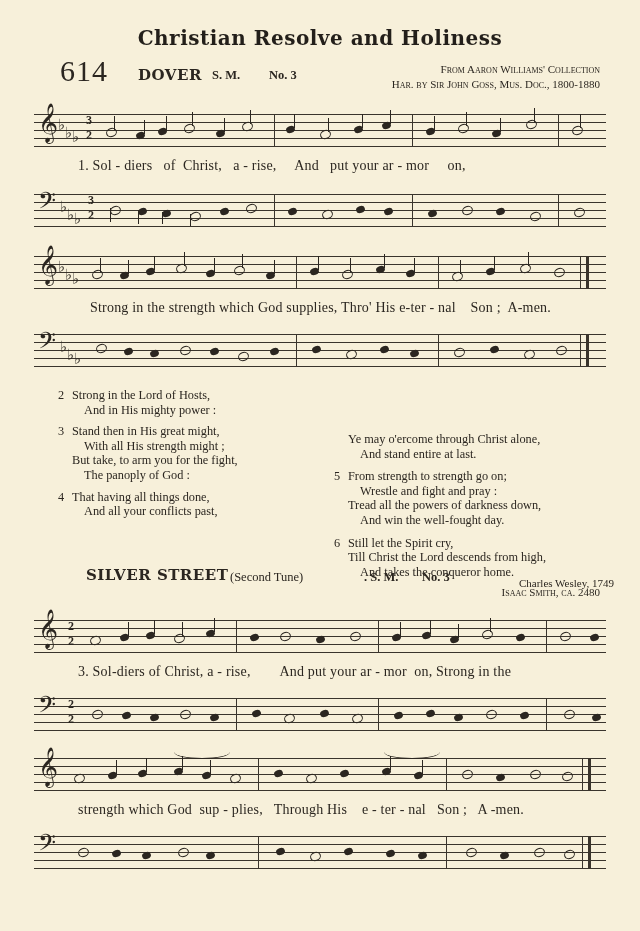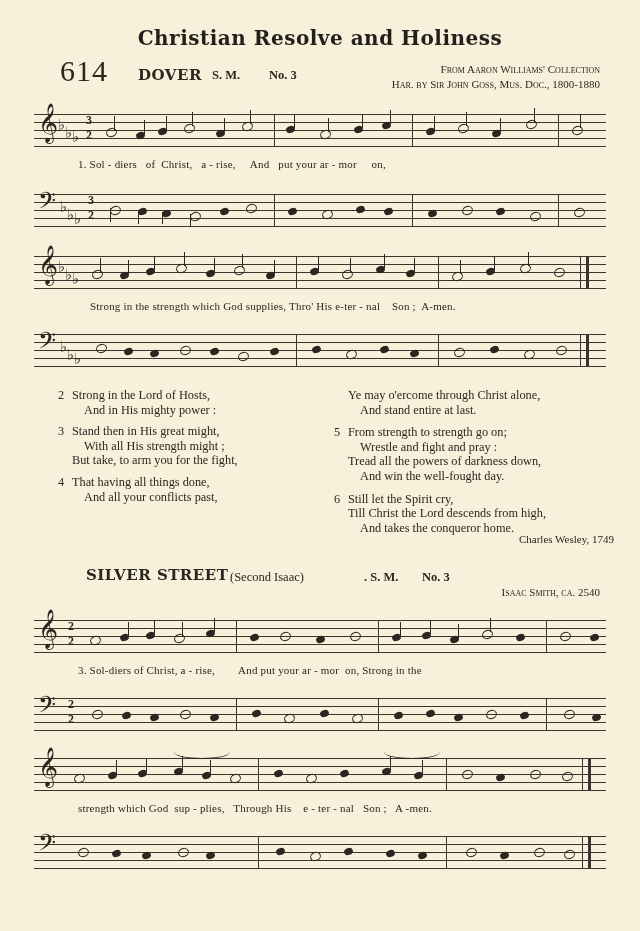--- a/index.html
+++ b/index.html
@@ -89,36 +89,36 @@
   }
   .nhead{
     position:absolute;width:9px;height:7px;border-radius:50%;
     background:#2b2620;transform:rotate(-20deg);
   }
   .nhead.open{background:transparent;border:1.6px solid #2b2620;}
   .stem{position:absolute;width:1.3px;background:#2b2620;}
   .lyrics{
     position:relative;
     margin:2px 34px 0 34px;
-    font-size:11px;
+    font-size:14px;
     letter-spacing:.2px;
     height:16px;
   }
   .lyrics span{position:absolute;white-space:pre;}
   
   .verses{
     position:relative;
     margin:14px 40px 0 48px;
     font-size:12.3px;
     line-height:14.6px;
     height:170px;
   }
   .verses .col{position:absolute;top:0;}
   .verses .col.left{left:10px;width:250px;}
-  .verses .col.right{left:286px;width:280px;}
+  .verses .col.right{left:286px;width:280px;margin-top:44px;}
   .stanza{margin-bottom:7px;position:relative;padding-left:14px;}
   .stanza .num{position:absolute;left:0;top:0;}
   .stanza .ln{display:block;}
   .stanza .ind{padding-left:12px;}
   .author{
     position:absolute;right:0;bottom:-4px;
     font-size:11px;
   }
   
   .tune2-head{
@@ -335,20 +335,21 @@
       <div class="stanza">
         <span class="num">2</span>
         <span class="ln">Strong in the Lord of Hosts,</span>
         <span class="ln ind">And in His mighty power :</span>
       </div>
       <div class="stanza">
         <span class="num">3</span>
         <span class="ln">Stand then in His great might,</span>
         <span class="ln ind">With all His strength might ;</span>
         <span class="ln">But take, to arm you for the fight,</span>
+        <span class="ln ind">The panoply of God :</span>
       </div>
       <div class="stanza">
         <span class="num">4</span>
         <span class="ln">That having all things done,</span>
         <span class="ln ind">And all your conflicts past,</span>
       </div>
     </div>
     <div class="col right">
       <div class="stanza">
         <span class="ln">Ye may o'ercome through Christ alone,</span>
@@ -366,24 +367,24 @@
         <span class="ln">Still let the Spirit cry,</span>
         <span class="ln">Till Christ the Lord descends from high,</span>
         <span class="ln ind">And takes the conqueror home.</span>
       </div>
       <div class="author">Charles Wesley, 1749</div>
     </div>
   </div>
 
   <div class="tune2-head">
     <div class="tune2-name">SILVER STREET</div>
-    <div class="tune2-sub">(Second Isaac)</div>
+    <div class="tune2-sub">(Second Tune)</div>
     <div class="tune2-meter">. S. M.</div>
     <div class="tune2-no">No. 3</div>
-    <div class="tune2-attrib">Isaac Smith, ca. 2540</div>
+    <div class="tune2-attrib">Isaac Smith, ca. 2480</div>
   </div>
 
   <div class="system" style="margin-top:4px;">
     <div class="staff" style="height:46px;">
       <div class="lines">
           <i></i>
           <i></i>
           <i></i>
           <i></i>
           <i></i>

